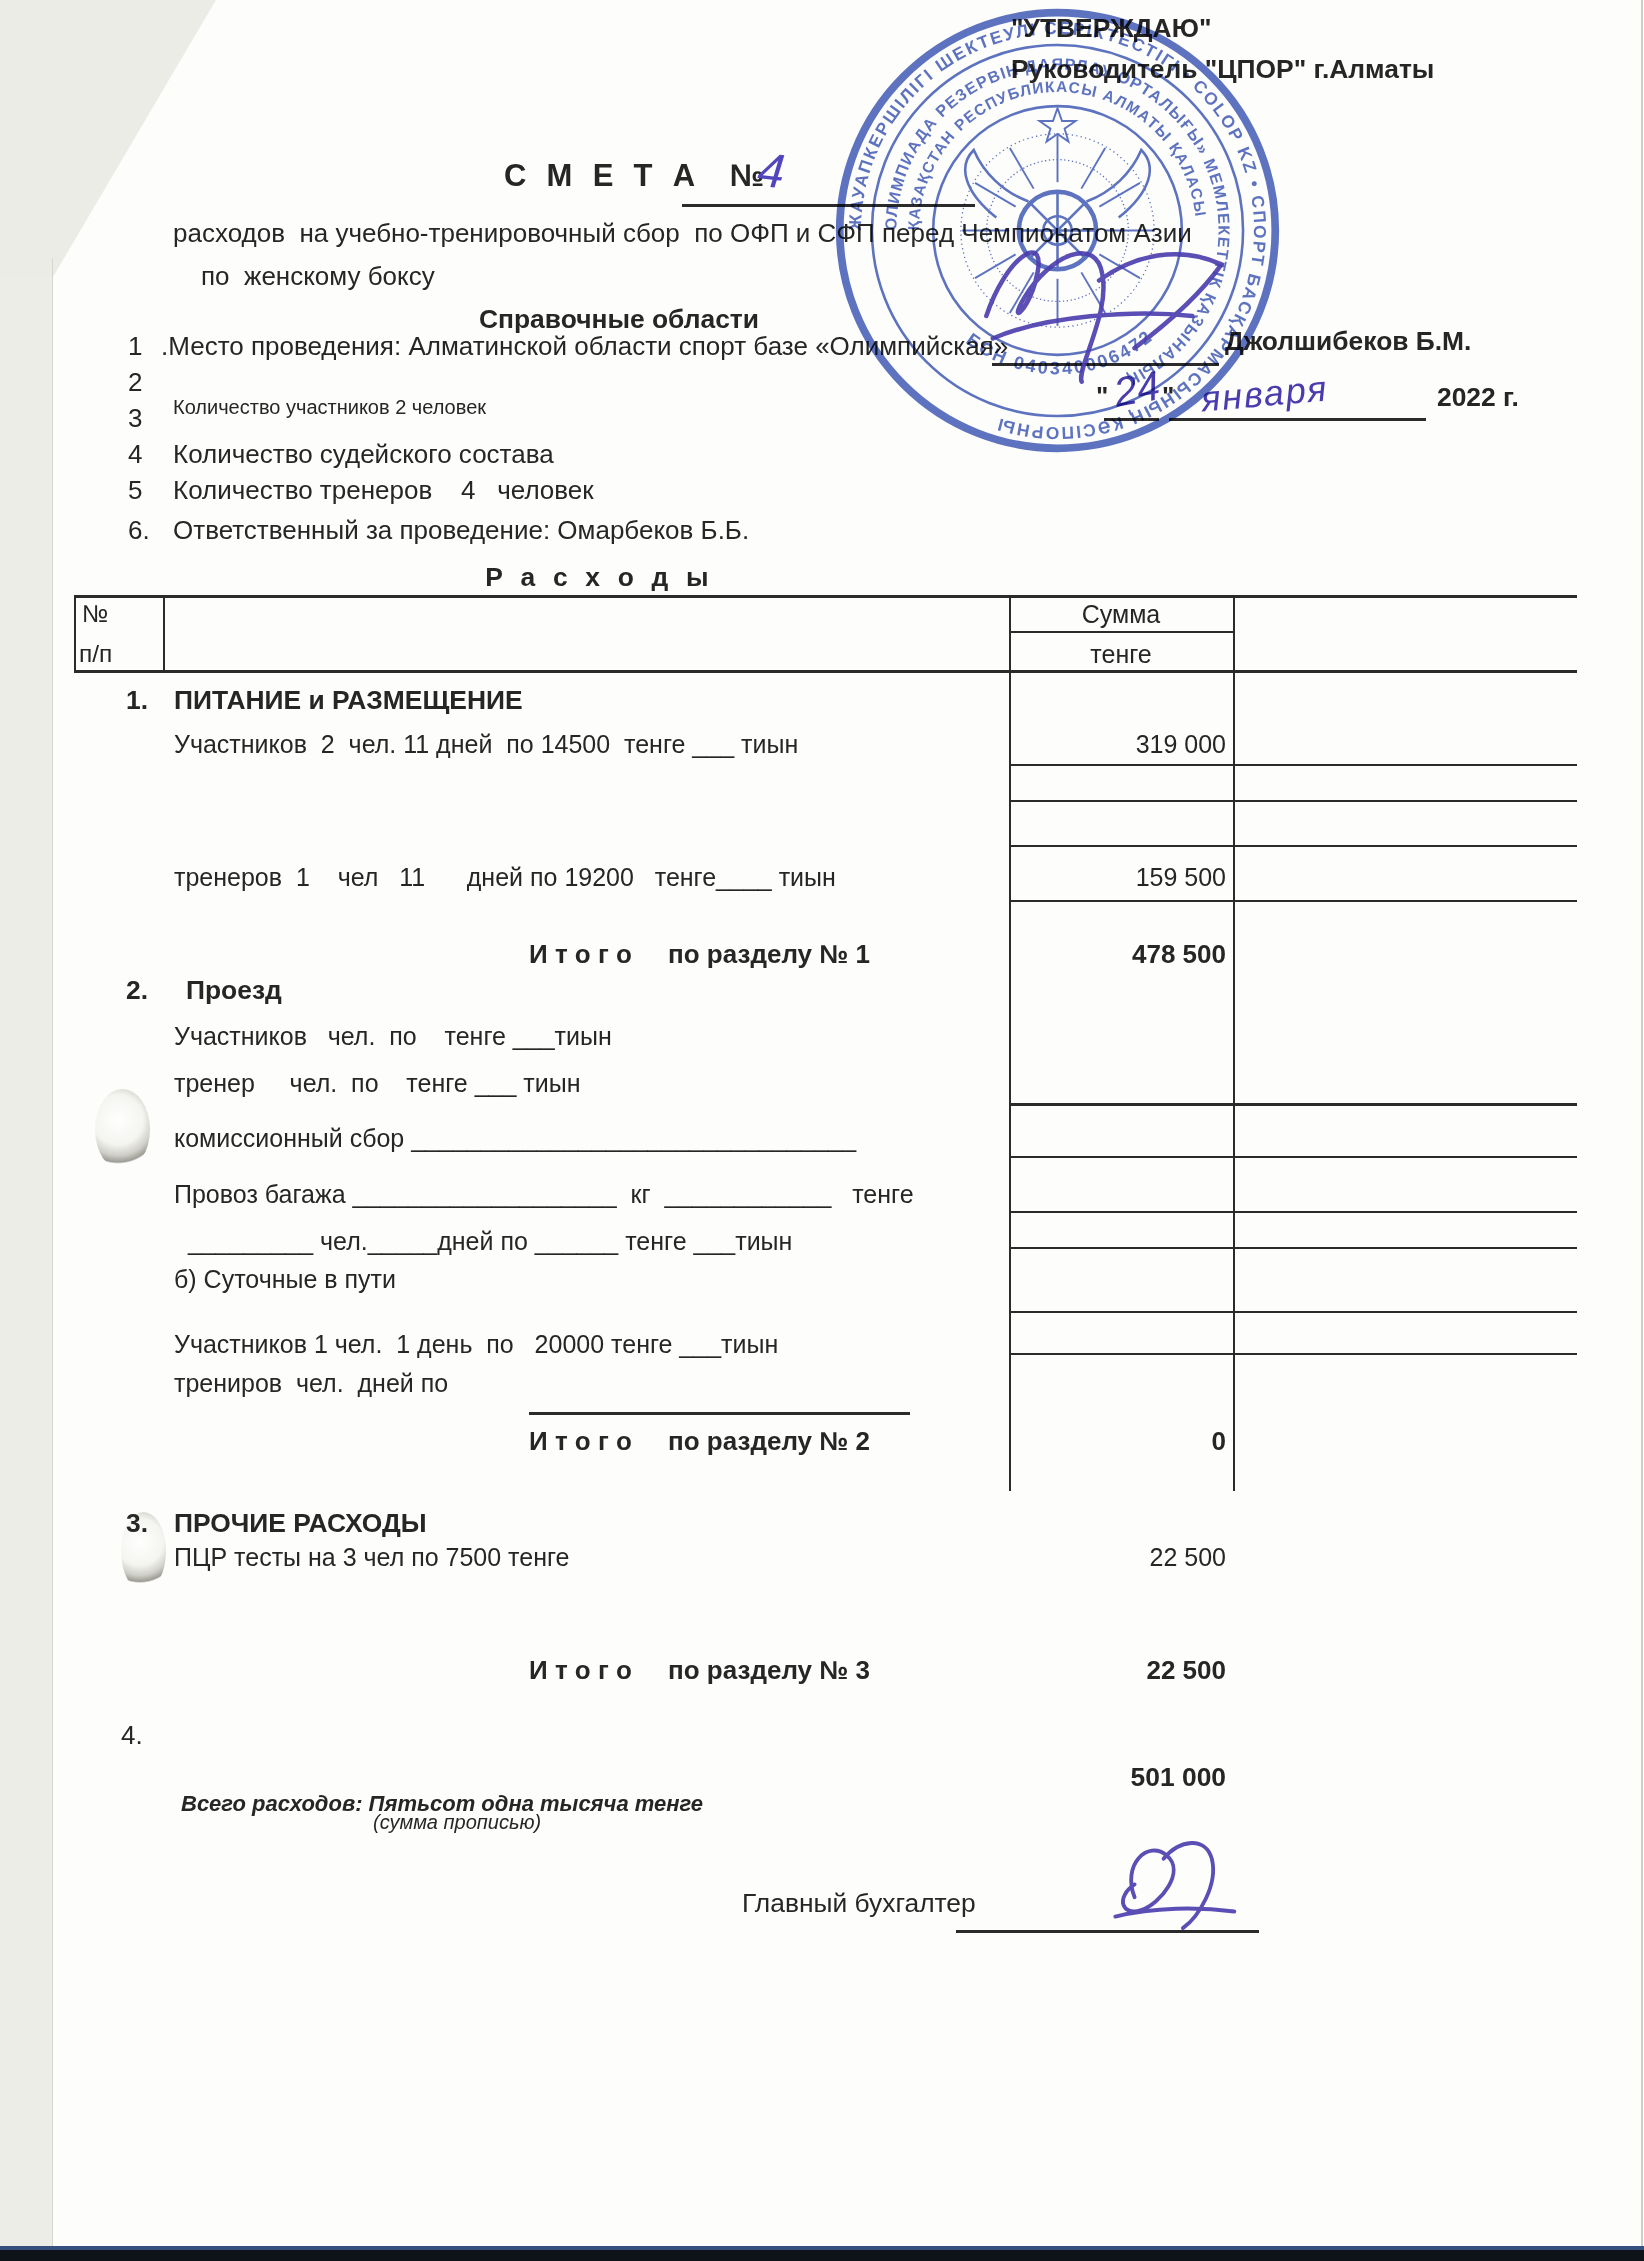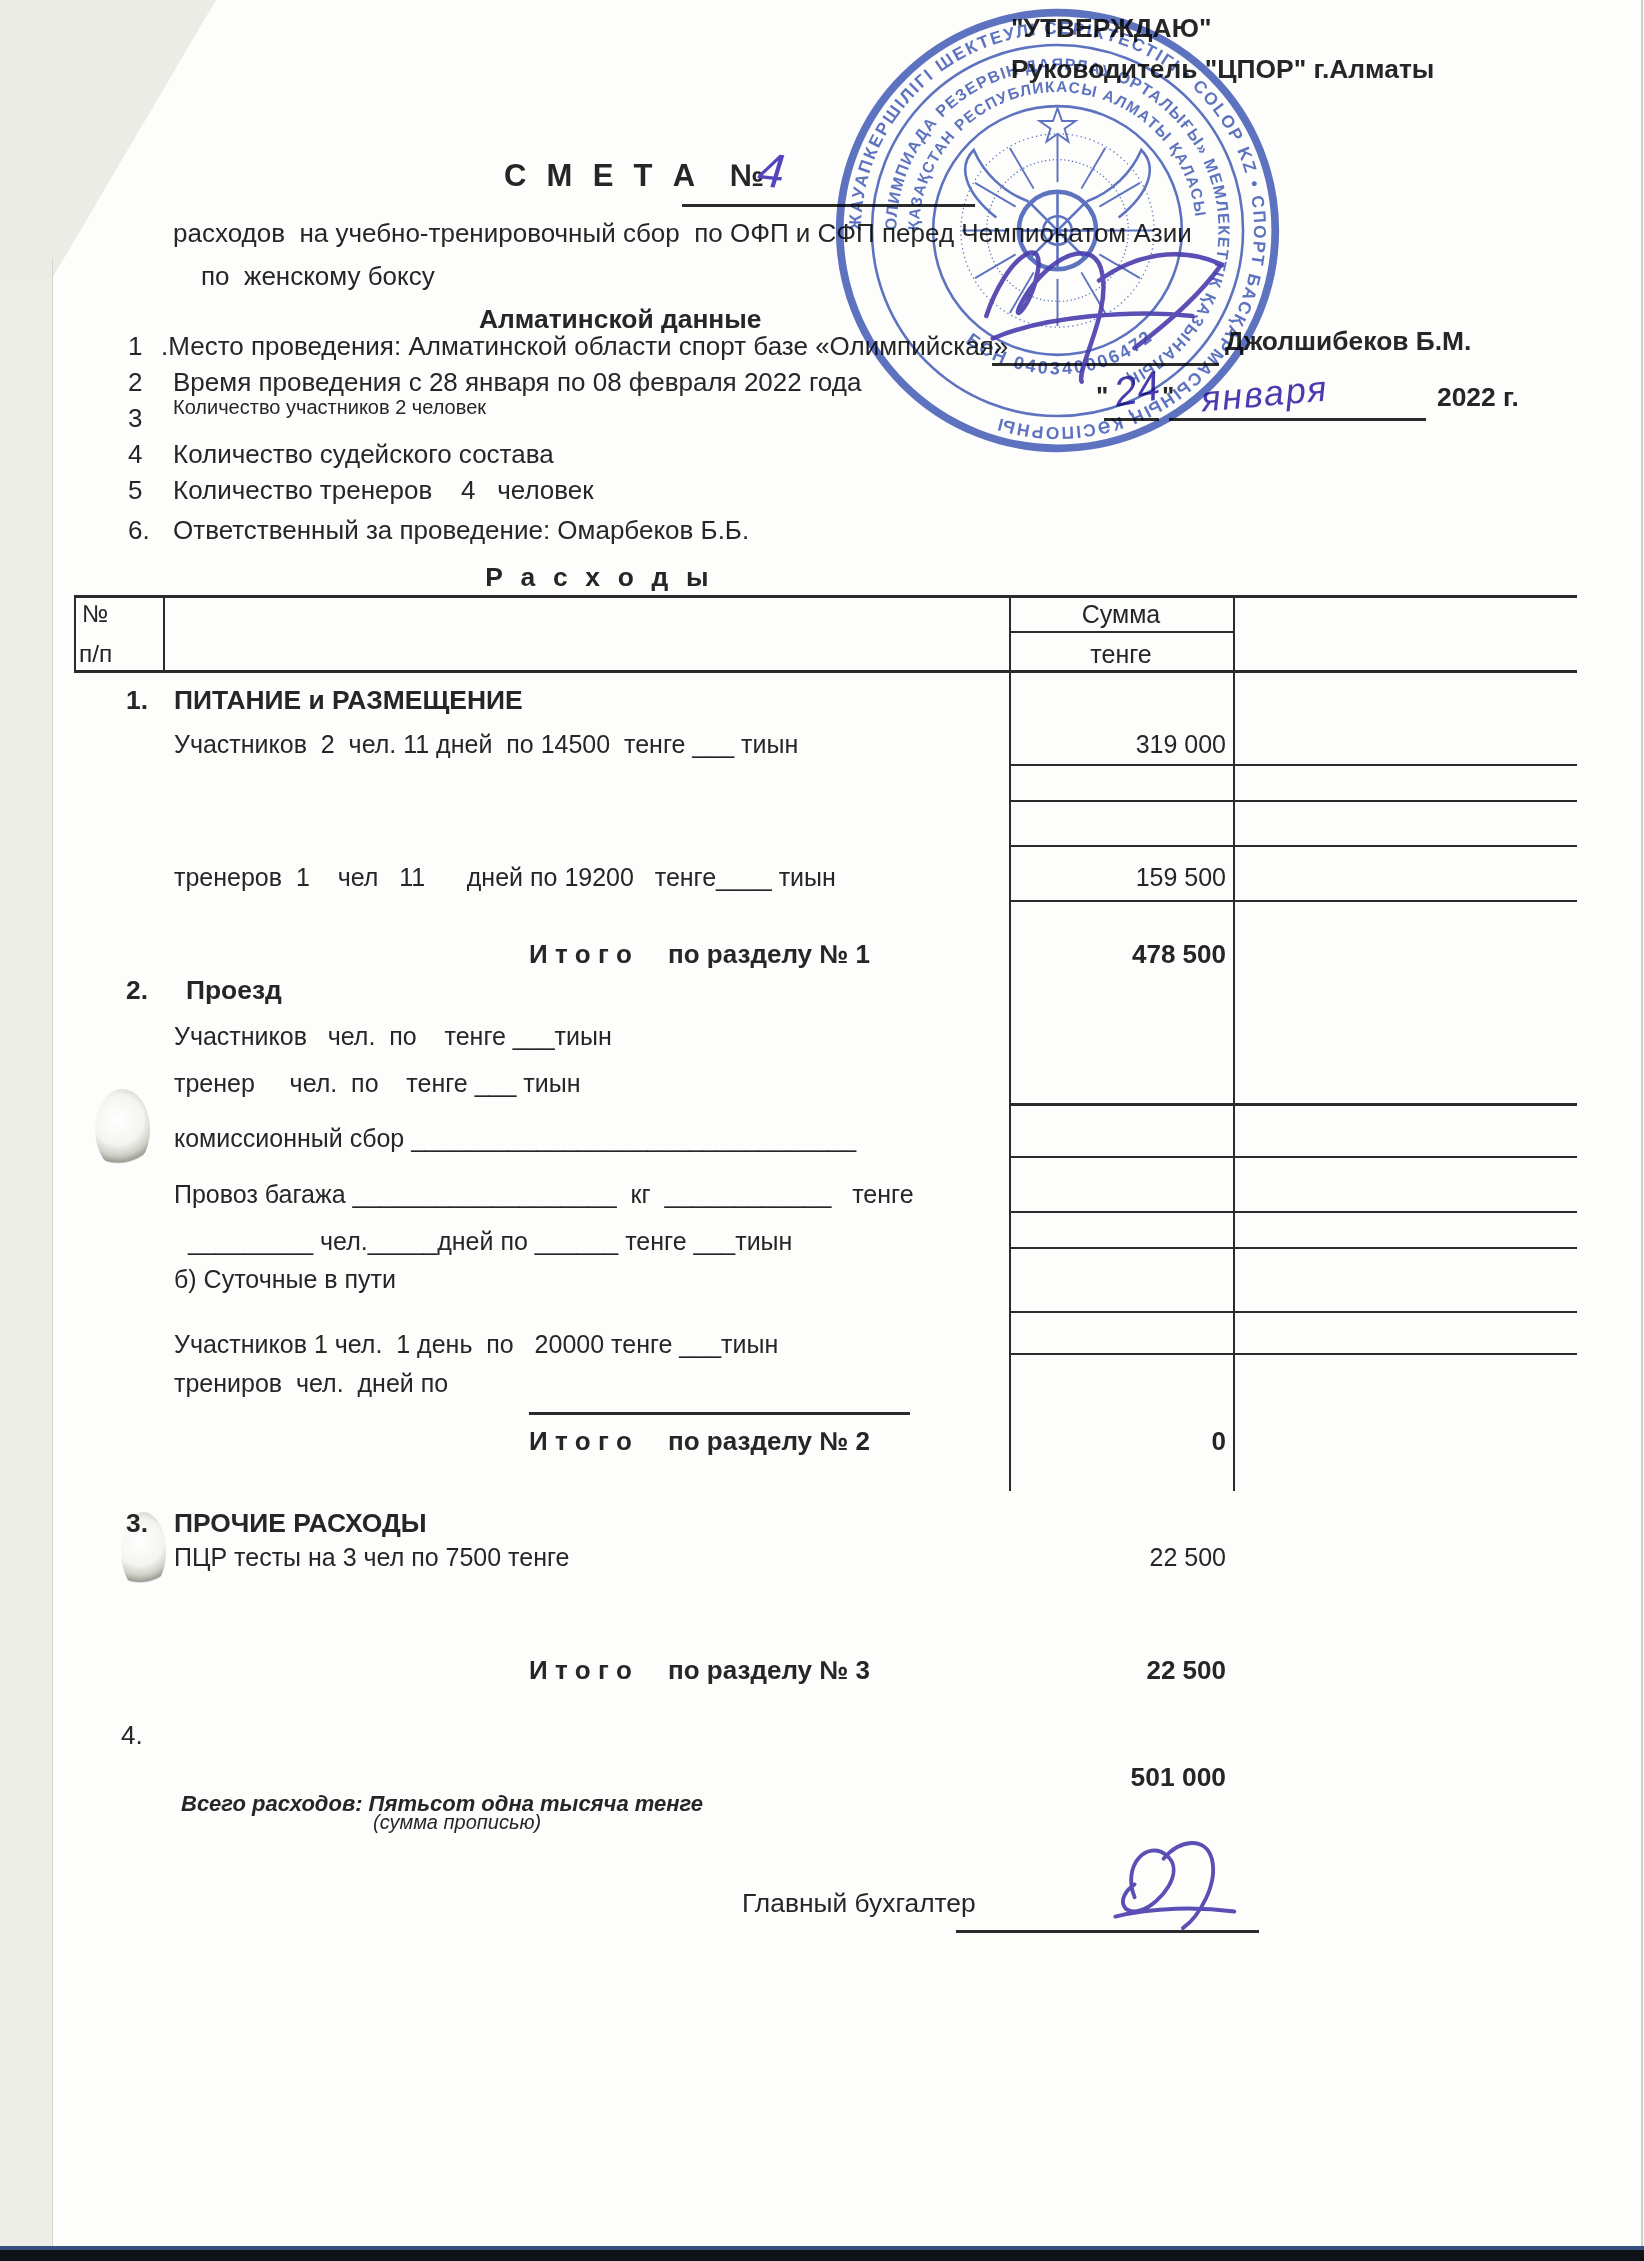--- a/index.html
+++ b/index.html
@@ -42,25 +42,24 @@
   <div class="hl" style="left:1169px;top:418px;width:257px;height:2.6px;"></div>
   <div class="t b" style="left:1437px;top:382px;font-size:26.4px;">2022 г.</div>
 
   <div class="t b" style="left:504px;top:158px;font-size:31px;letter-spacing:5.8px;">С М Е Т А  №</div>
   <div class="hl" style="left:682px;top:204px;width:293px;height:2.6px;"></div>
   <div class="t i" style="left:758px;top:143px;font-size:48px;color:#5346bd;transform:rotate(6deg);">4</div>
 
   <div class="t" style="left:173px;top:219px;font-size:26px;">расходов  на учебно-тренировочный сбор  по ОФП и СФП перед Чемпионатом Азии</div>
   <div class="t" style="left:201px;top:262px;font-size:26px;">по  женскому боксу</div>
 
-  <div class="t b" style="left:479px;top:304px;font-size:26.4px;">Алматинской данные</div>
+  <div class="t b" style="left:479px;top:304px;font-size:26.4px;">Справочные области</div>
   <div class="t" style="left:128px;top:332px;font-size:26px;">1</div>
   <div class="t" style="left:161px;top:332px;font-size:26px;">.Место проведения: Алматинской области спорт базе «Олимпийская»</div>
   <div class="t" style="left:128px;top:368px;font-size:26px;">2</div>
-  <div class="t" style="left:173px;top:368px;font-size:26px;">Время проведения с 28 января по 08 февраля 2022 года</div>
   <div class="t" style="left:128px;top:404px;font-size:26px;">3</div>
   <div class="t" style="left:173px;top:396px;font-size:20px;">Количество участников 2 человек</div>
   <div class="t" style="left:128px;top:440px;font-size:26px;">4</div>
   <div class="t" style="left:173px;top:440px;font-size:26px;">Количество судейского состава</div>
   <div class="t" style="left:128px;top:476px;font-size:26px;">5</div>
   <div class="t" style="left:173px;top:476px;font-size:26px;">Количество тренеров    4   человек</div>
   <div class="t" style="left:128px;top:516px;font-size:26px;">6.</div>
   <div class="t" style="left:173px;top:516px;font-size:26px;">Ответственный за проведение: Омарбеков Б.Б.</div>
 
   <div class="t b" style="left:451px;top:562px;width:297px;text-align:center;font-size:26.4px;letter-spacing:5.2px;">Р а с х о д ы</div>

